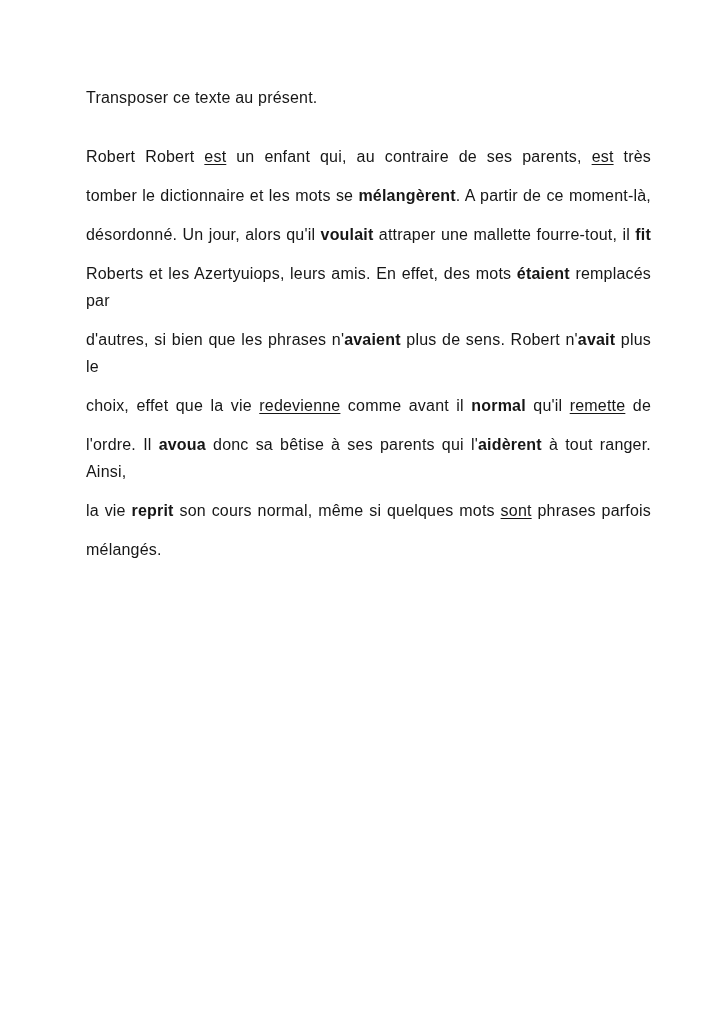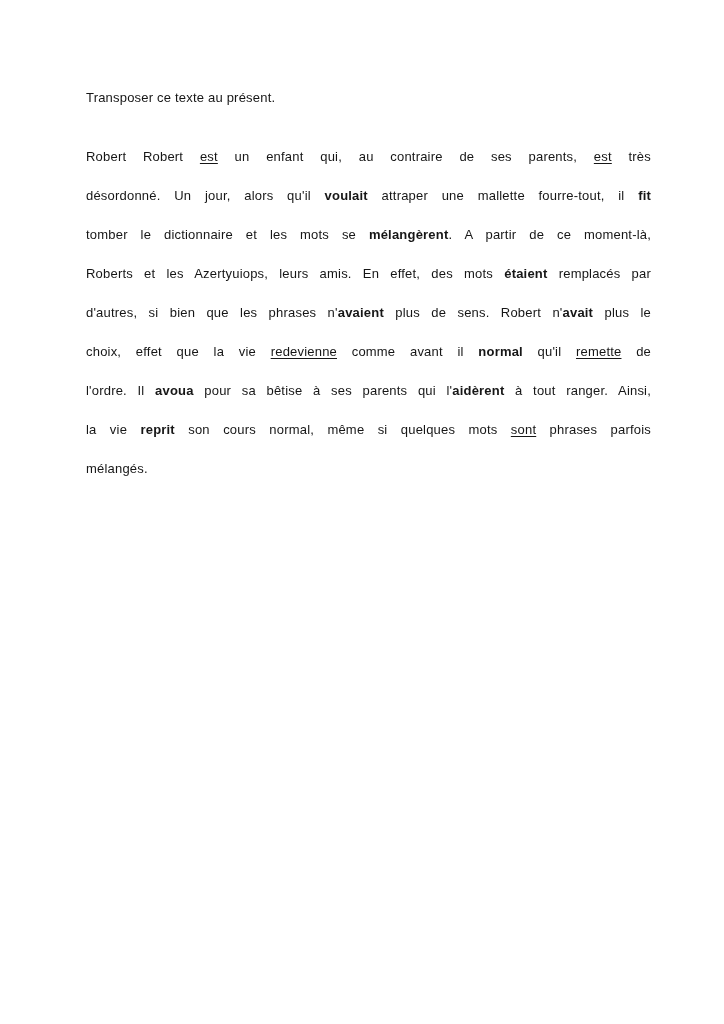--- a/index.html
+++ b/index.html
@@ -14,21 +14,21 @@
     background: #ffffff;
     overflow: hidden;
   }
   .content {
     position: absolute;
     left: 86px;
     top: 84px;
     width: 565px;
     color: #161616;
     font-family: "Liberation Sans", sans-serif;
-    font-size: 13px;
+    font-size: 16px;
   }
   .instr {
     margin: 0;
     line-height: 28px;
     letter-spacing: 0.2px;
     text-align: left;
   }
   .paragraph {
     margin-top: 31px;
     line-height: 27px;
@@ -48,23 +48,23 @@
   .u { text-decoration: underline; text-underline-offset: 2px; }
 </style>
 </head>
 <body>
 
 <div class="page">
   <div class="content">
     <p class="instr">Transposer ce texte au présent.</p>
     <div class="paragraph">
         <div class="line"><span>Robert Robert </span><span class="u">est</span><span> un enfant qui, au contraire de ses parents, </span><span class="u">est</span><span> très</span></div>
+        <div class="line"><span>tomber le dictionnaire et les mots se </span><span class="b">mélangèrent</span><span>. A partir de ce moment-là,</span></div>
         <div class="line"><span>désordonné. Un jour, alors qu'il </span><span class="b">voulait</span><span> attraper une mallette fourre-tout, il </span><span class="b">fit</span></div>
-        <div class="line"><span>tomber le dictionnaire et les mots se </span><span class="b">mélangèrent</span><span>. A partir de ce moment-là,</span></div>
         <div class="line"><span>Roberts et les Azertyuiops, leurs amis. En effet, des mots </span><span class="b">étaient</span><span> remplacés par</span></div>
         <div class="line"><span>d'autres, si bien que les phrases n'</span><span class="b">avaient</span><span> plus de sens. Robert n'</span><span class="b">avait</span><span> plus le</span></div>
         <div class="line"><span>choix, effet que la vie </span><span class="u">redevienne</span><span> comme avant il </span><span class="b">normal</span><span> qu'il </span><span class="u">remette</span><span> de</span></div>
-        <div class="line"><span>l'ordre. Il </span><span class="b">avoua</span><span> pour sa bêtise à ses parents qui l'</span><span class="b">aidèrent</span><span> à tout ranger. Ainsi,</span></div>
+        <div class="line"><span>l'ordre. Il </span><span class="b">avoua</span><span> donc sa bêtise à ses parents qui l'</span><span class="b">aidèrent</span><span> à tout ranger. Ainsi,</span></div>
         <div class="line"><span>la vie </span><span class="b">reprit</span><span> son cours normal, même si quelques mots </span><span class="u">sont</span><span> phrases parfois</span></div>
         <div class="line last"><span>mélangés.</span></div>
       </div>
   </div>
 </div>
 
 </body></html>

